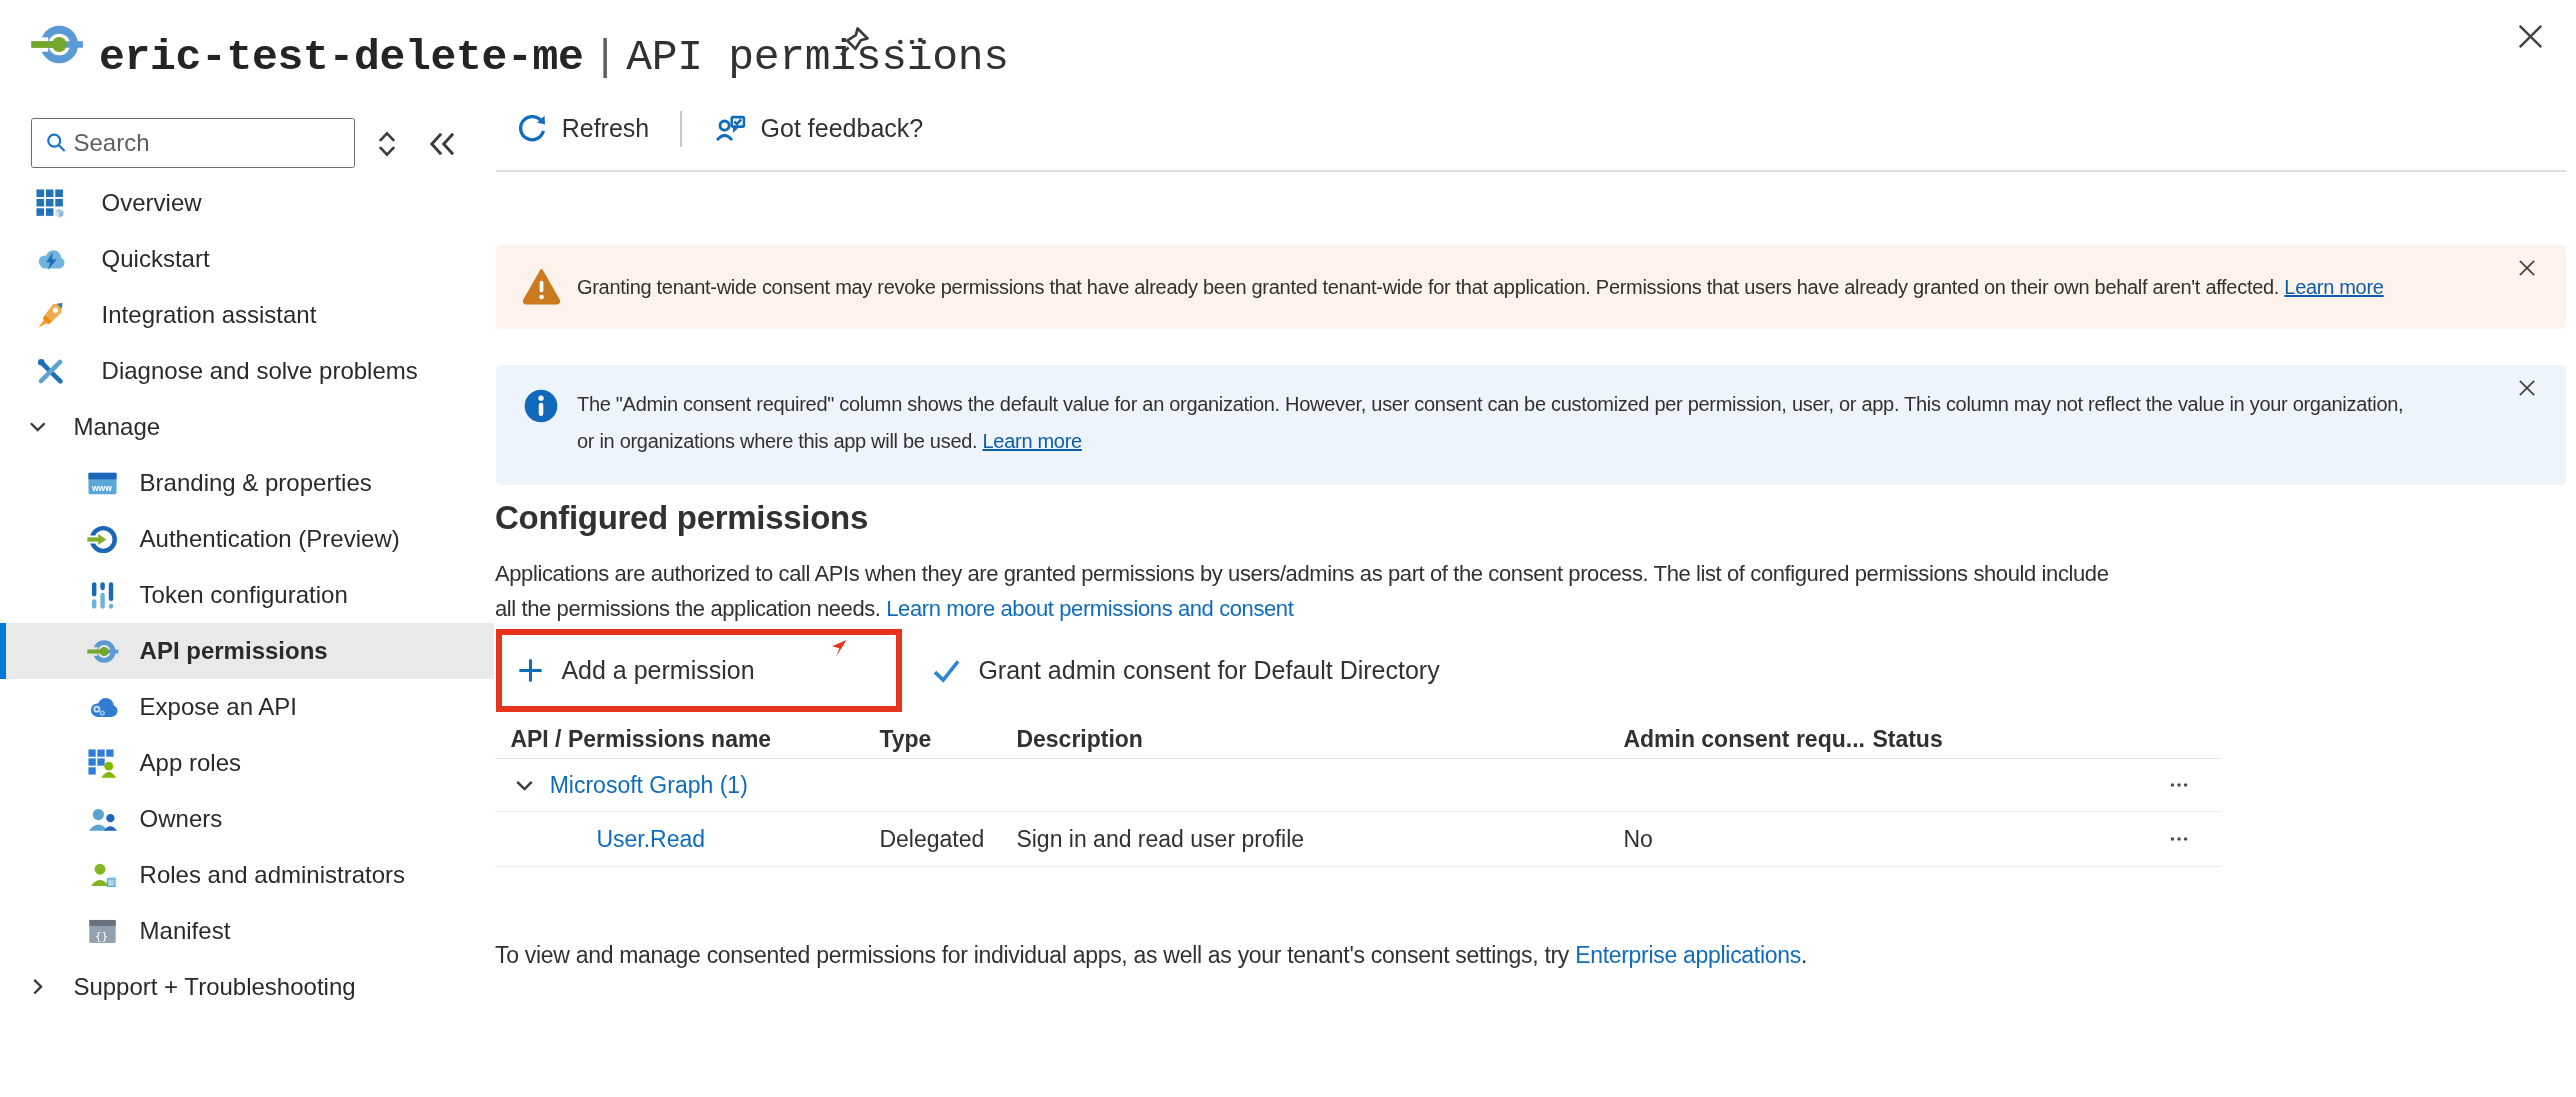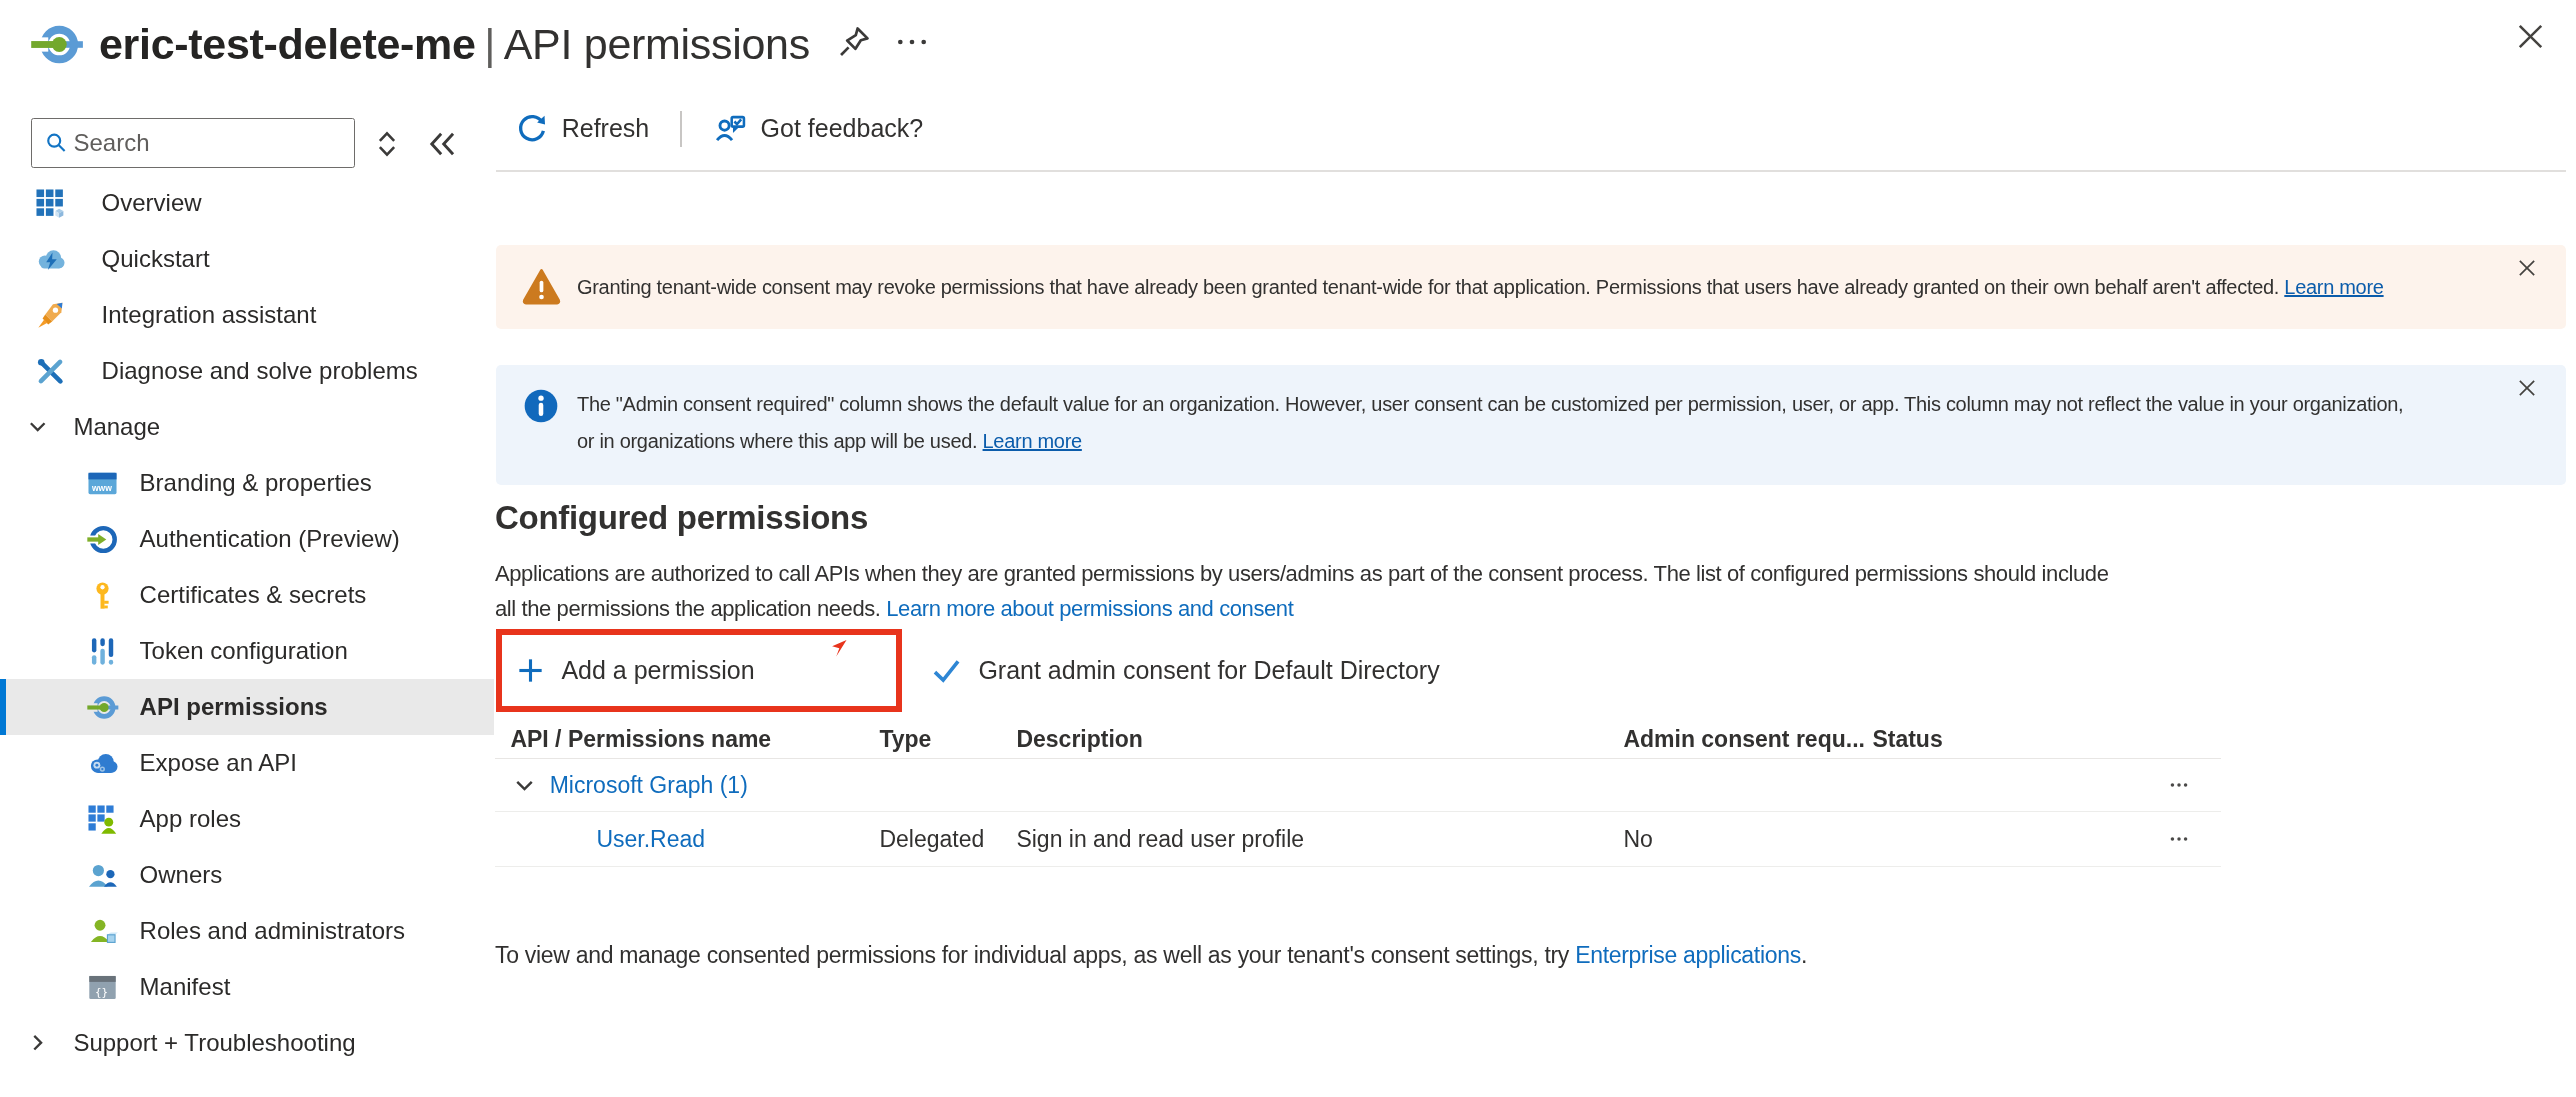--- a/index.html
+++ b/index.html
@@ -2,21 +2,21 @@
 <html style="font-size:13.7px"><head>
 <meta charset="utf-8">
 <style>
   html,body{margin:0;padding:0;}
   body{font-family:"Liberation Sans","DejaVu Sans",sans-serif;background:#ffffff;}
   .page{position:relative;width:2576px;height:1098px;background:#fff;overflow:hidden;}
   .abs{position:absolute;}
   svg.ic{display:block;}
 
   
-  .blade-title{position:absolute;left:99px;top:20px;font-size:43px;color:#252423;white-space:nowrap;letter-spacing:-0.3px;}
+  .blade-title{position:absolute;left:99px;top:33px;font-size:43px;color:#252423;white-space:nowrap;letter-spacing:-0.3px;font-family:Liberation Mono, monospace;}
   .blade-title .appname{font-weight:700;}
   .blade-title .sep{font-weight:300;color:#5f5e5c;padding:0 8.6px;}
   .blade-title .pagepart{font-weight:400;color:#323130;}
   .iconbtn{background:none;border:none;padding:0;cursor:pointer;}
 
   
   .search-box{position:absolute;left:31px;top:118px;width:324px;height:50px;border:1.7px solid #6e6c6a;border-radius:2.6px;display:flex;align-items:center;gap:3px;padding:0 12px;box-sizing:border-box;background:#fff;}
   .search-box input{border:none;outline:none;font-size:24px;color:#323130;width:100%;font-family:inherit;background:transparent;}
   .search-box input::placeholder{color:#605e5c;}
   .nav{position:absolute;left:0;top:175px;width:494px;}
@@ -335,26 +335,20 @@
           <span>Branding &amp; properties</span>
         </div>
       <div class="nav-item sub">
           <svg class="ic" width="33" height="33" viewBox="0 0 38 38">
             <use href="#s-auth"></use>
           </svg>
           <span>Authentication (Preview)</span>
         </div>
       <div class="nav-item sub">
           <svg class="ic" width="33" height="33" viewBox="0 0 38 38">
-            <use href="#s-key"></use>
-          </svg>
-          <span>Certificates &amp; secrets</span>
-        </div>
-      <div class="nav-item sub">
-          <svg class="ic" width="33" height="33" viewBox="0 0 38 38">
             <use href="#s-token"></use>
           </svg>
           <span>Token configuration</span>
         </div>
       <div class="nav-item sub selected">
           <svg class="ic" width="33" height="33" viewBox="0 0 38 38">
             <use href="#s-api-sel"></use>
           </svg>
           <span>API permissions</span>
         </div>

